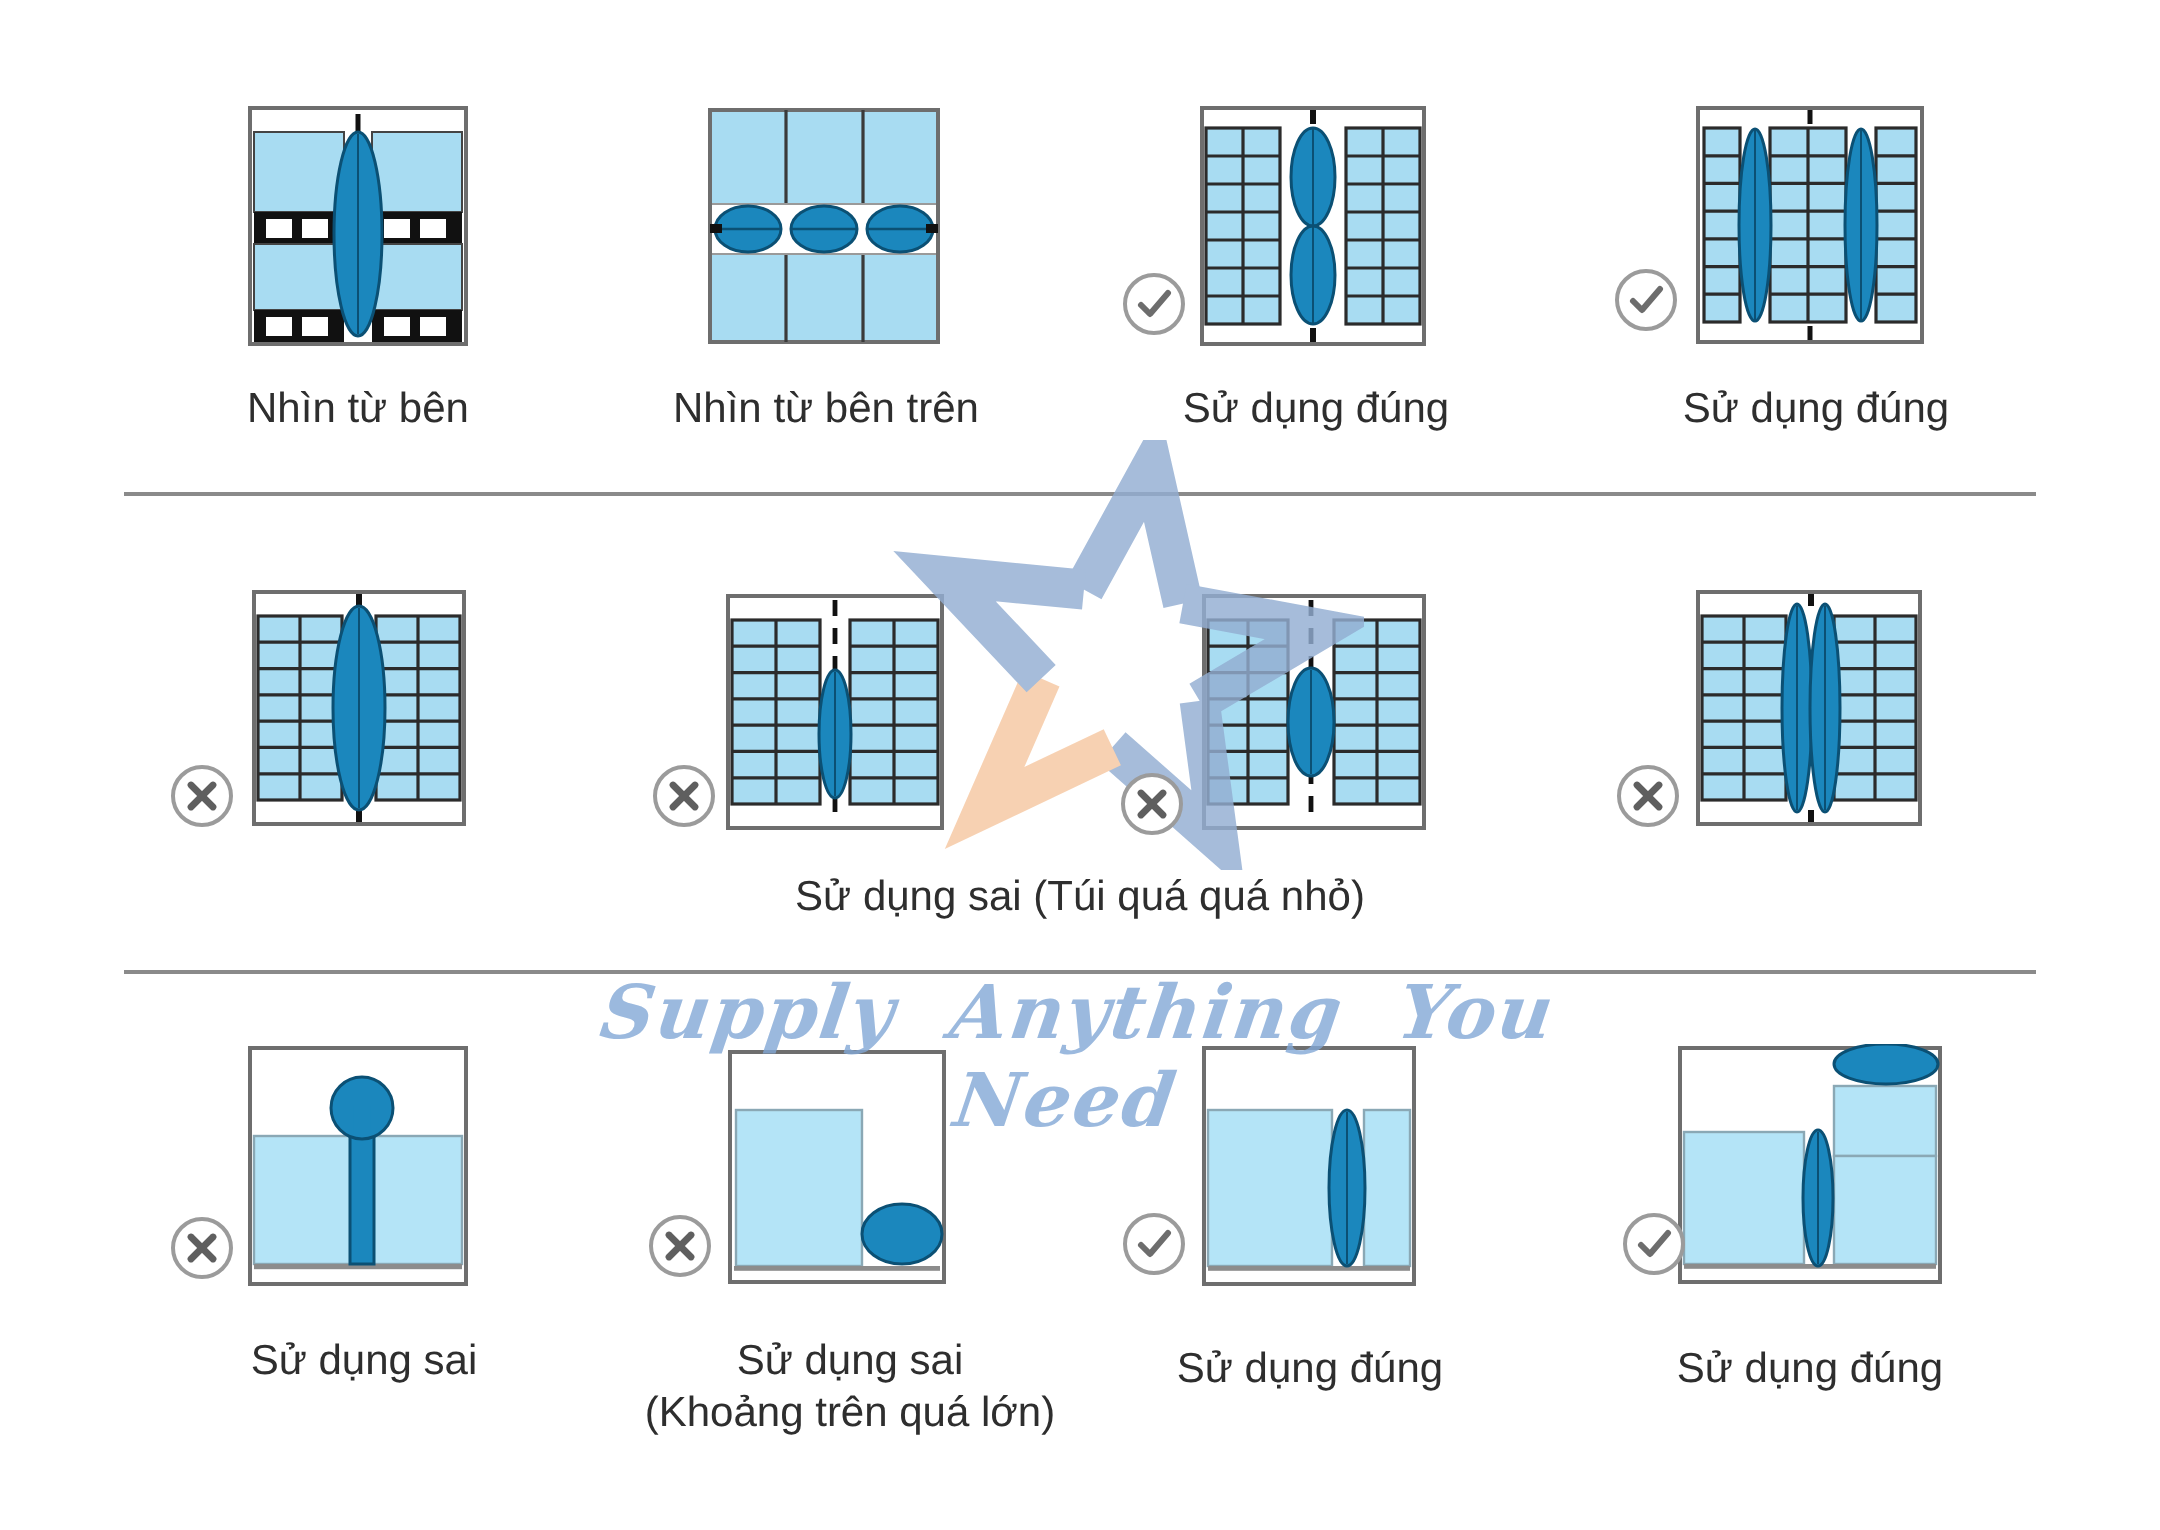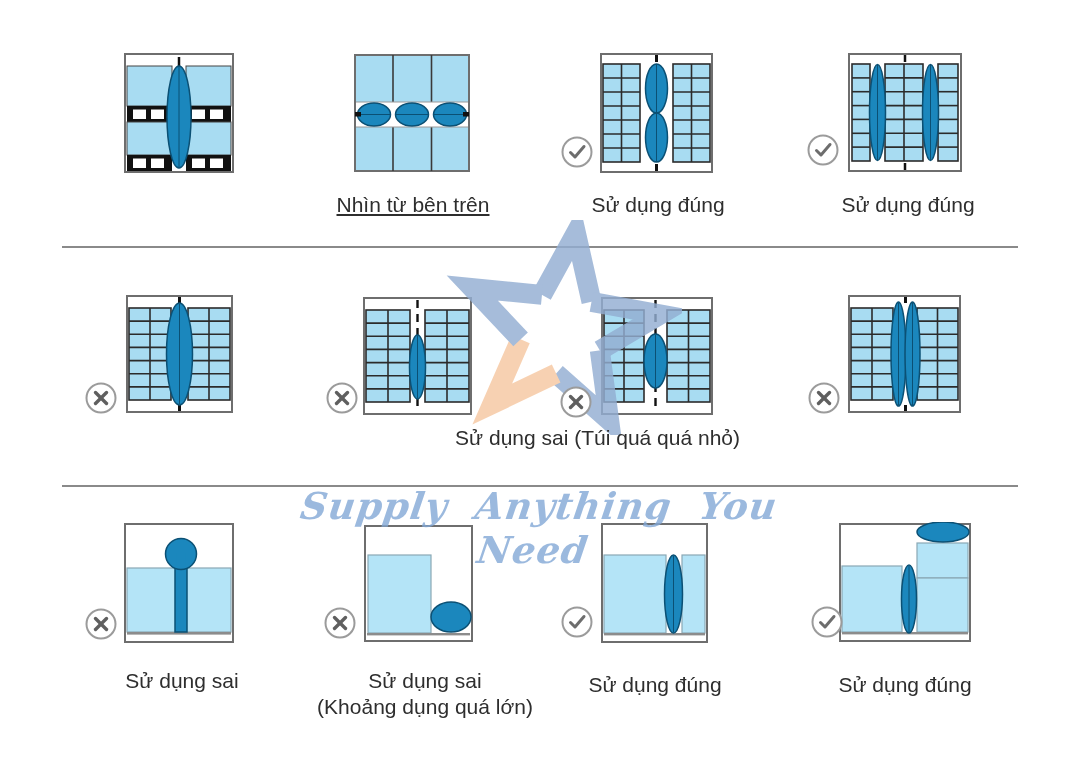--- a/index.html
+++ b/index.html
@@ -150,21 +150,22 @@
         <path d="M9.5,16.5 L14,21 L23,10.5" fill="none" stroke="#6d6d6d" stroke-width="3" stroke-linecap="round" stroke-linejoin="round"></path>
       </svg>
   </div>
   <div class="mark" style="left:807px;top:134px;">
     <svg width="32" height="32" viewBox="0 0 32 32">
         <circle cx="16" cy="16" r="14.5" fill="#fff" stroke="#9b9b9b" stroke-width="2"></circle>
         <path d="M9.5,16.5 L14,21 L23,10.5" fill="none" stroke="#6d6d6d" stroke-width="3" stroke-linecap="round" stroke-linejoin="round"></path>
       </svg>
   </div>
 
-  <div class="caption" style="left:313px;top:192px;width:200px;text-decoration:underline;">Nhìn từ bên trên</div>
+  <div class="caption" style="left:79px;top:192px;width:200px;">Nhìn từ bên</div>
+  <div class="caption" style="left:313px;top:192px;width:200px;">Nhìn từ bên trên</div>
   <div class="caption" style="left:558px;top:192px;width:200px;">Sử dụng đúng</div>
   <div class="caption" style="left:808px;top:192px;width:200px;">Sử dụng đúng</div>
 
   <div class="divider" style="left:62px;top:246px;width:956px;"></div>
 
   <div class="fig" style="left:126px;top:295px;">
     <svg width="107" height="118" viewBox="0 0 107 118">
       <rect x="1" y="1" width="105" height="116" fill="#fff" stroke="#6e6e6e" stroke-width="2"></rect>
       <rect x="3" y="13" width="42" height="92" fill="#a8dcf2" stroke="#2b2b2b" stroke-width="1.6"></rect>
       <line x1="24" y1="13" x2="24" y2="105" stroke="#2b2b2b" stroke-width="1.6"></line>
@@ -297,21 +298,21 @@
       </svg>
   </div>
   <div class="mark" style="left:808px;top:382px;">
     <svg width="32" height="32" viewBox="0 0 32 32">
         <circle cx="16" cy="16" r="14.5" fill="#fff" stroke="#9b9b9b" stroke-width="2"></circle>
         <line x1="10.5" y1="10.5" x2="21.5" y2="21.5" stroke="#5f5f5f" stroke-width="3.4" stroke-linecap="round"></line>
         <line x1="21.5" y1="10.5" x2="10.5" y2="21.5" stroke="#5f5f5f" stroke-width="3.4" stroke-linecap="round"></line>
       </svg>
   </div>
 
-  <div class="caption" style="left:340px;top:425px;width:400px;text-align:right;">Sử dụng sai (Túi quá quá nhỏ)</div>
+  <div class="caption" style="left:340px;top:436px;width:400px;">Sử dụng sai (Túi quá quá nhỏ)</div>
 
   <div class="divider" style="left:62px;top:485px;width:956px;"></div>
 
   <div class="fig" style="left:124px;top:523px;">
     <svg width="110" height="120" viewBox="0 0 110 120">
       <rect x="1" y="1" width="108" height="118" fill="#fff" stroke="#6e6e6e" stroke-width="2"></rect>
       <rect x="3" y="45" width="104" height="64" fill="#b4e4f7" stroke="#8aa8b5" stroke-width="1.2"></rect>
       <rect x="3" y="109" width="104" height="2.6" fill="#8c8c8c"></rect>
       <rect x="51" y="30" width="12" height="79" fill="#1b87bd" stroke="#0b5074" stroke-width="1.5"></rect>
       <circle cx="57" cy="31" r="15.5" fill="#1b87bd" stroke="#0b5074" stroke-width="1.5"></circle>
@@ -377,21 +378,21 @@
         <circle cx="16" cy="16" r="14.5" fill="#fff" stroke="#9b9b9b" stroke-width="2"></circle>
         <path d="M9.5,16.5 L14,21 L23,10.5" fill="none" stroke="#6d6d6d" stroke-width="3" stroke-linecap="round" stroke-linejoin="round"></path>
       </svg>
   </div>
 
   <div class="caption" style="left:72px;top:668px;width:220px;">
     <div>Sử dụng sai</div>
   </div>
   <div class="caption" style="left:300px;top:668px;width:250px;">
     <div>Sử dụng sai</div>
-    <div>(Khoảng dụng quá lớn)</div>
+    <div>(Khoảng trên quá lớn)</div>
   </div>
   <div class="caption" style="left:555px;top:672px;width:200px;">Sử dụng đúng</div>
   <div class="caption" style="left:805px;top:672px;width:200px;">Sử dụng đúng</div>
 
   <div class="wm" style="left:442px;top:220px;">
     <svg width="240" height="215" viewBox="0 0 240 215">
       <g transform="rotate(8 120 112)" fill="none" stroke-width="20" opacity="0.82">
         <path d="M95,78 L120,12 L145,78" stroke="#93aed2"></path>
         <path d="M145,78 L215,81 L160,125" stroke="#93aed2"></path>
         <path d="M160,125 L179,193 L120,154" stroke="#93aed2"></path>

